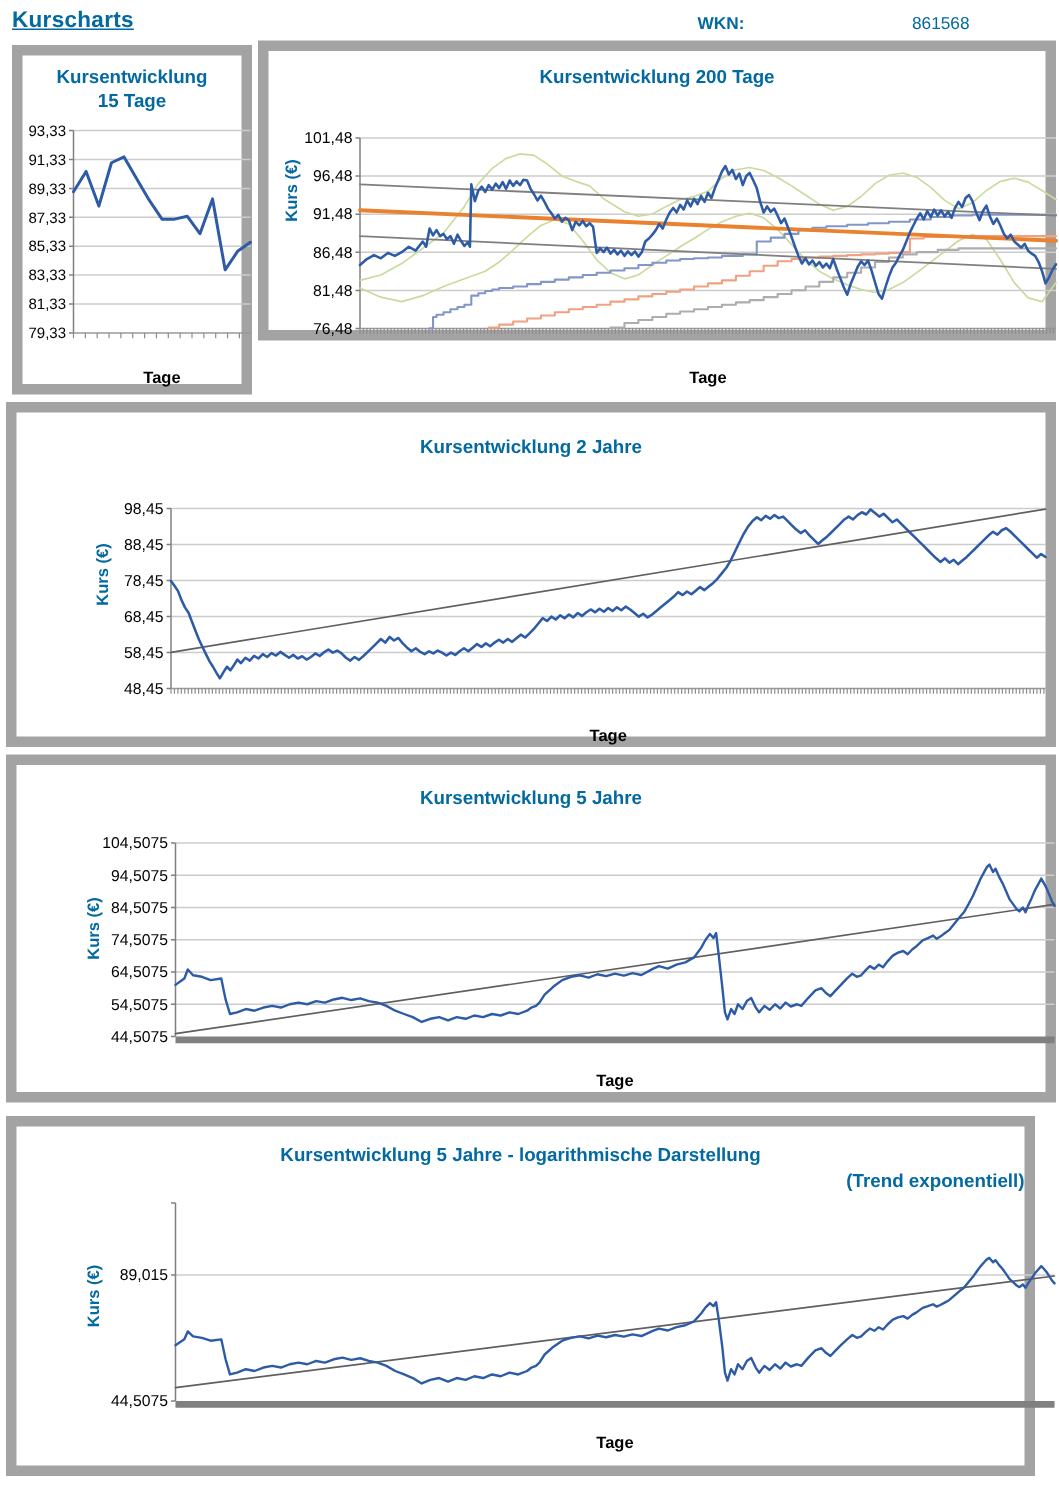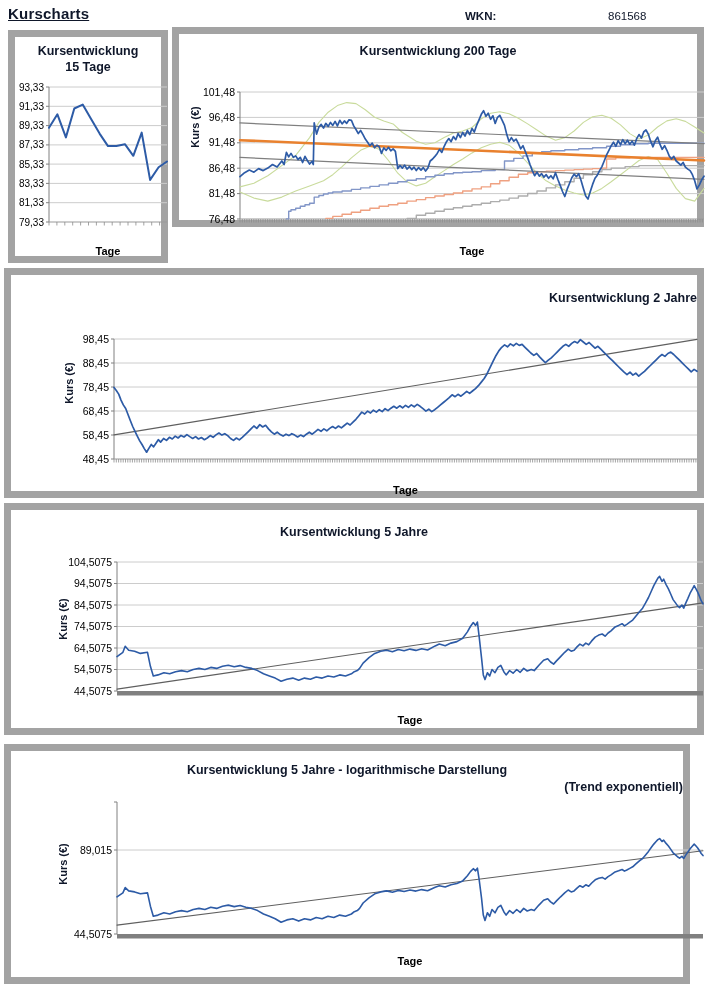--- a/index.html
+++ b/index.html
@@ -1,17 +1,17 @@
 <!DOCTYPE html>
 <html><head>
 <meta charset="utf-8">
 <style>
   html,body{margin:0;padding:0;background:#fff;}
   #page{position:relative;width:706px;height:998px;background:#ffffff;overflow:hidden;
-        font-family:"Liberation Sans",sans-serif;color:#0f172a;}
+        font-family:"Liberation Sans",sans-serif;color:#0369a1;}
   .hdr-title{position:absolute;left:8px;top:5px;font-size:15px;font-weight:bold;
              text-decoration:underline;letter-spacing:0.2px;}
   .wkn-label{position:absolute;left:465px;top:10px;font-size:11.5px;font-weight:bold;}
   .wkn-value{position:absolute;left:608px;top:10px;font-size:11.5px;}
   .chart-box{position:absolute;background:#fff;border:7px solid #a3a3a3;box-sizing:border-box;}
   .c-title{position:absolute;left:0;right:0;text-align:center;font-weight:bold;font-size:12.5px;
            line-height:1.25;z-index:2;}
   .c-sub{position:absolute;left:0;right:0;text-align:right;font-weight:bold;font-size:12.5px;z-index:2;}
   .ylab{position:absolute;top:50%;transform:translateY(-50%) rotate(180deg);
         writing-mode:vertical-rl;font-weight:bold;font-size:11px;z-index:2;}
@@ -306,21 +306,21 @@
         <path d="M 146.8 184.4 H 153.8 V 182.4 H 163.1 V 180.3 H 172.4 V 178.3 H 181.6 V 176.3 H 190.9 V 174.2 H 200.2 V 172.2 H 209.5 V 170.7 H 218.8 V 169.2 H 228.0 V 167.1 H 237.3 V 165.6 H 246.6 V 163.6 H 255.9 V 162.0 H 265.2 V 160.5 H 274.4 V 159.0 H 283.7 V 157.0 H 293.0 V 154.9 H 302.3 V 152.9 H 311.6 V 149.8 H 320.8 V 146.8 H 330.1 V 143.2 H 339.4 V 140.2 H 348.7 V 138.7 H 358.0 V 137.7 H 367.2 V 137.1 H 376.5 V 136.6 H 385.8 V 136.1 H 395.1 V 135.6 H 404.4 V 135.1 H 413.6 V 134.6 H 422.9 V 134.1 H 427.6 V 125.0 H 436.8 V 123.9 H 450.8 V 123.4 H 525.0 V 123.4" fill="none" stroke="#efa181" stroke-width="1.4" stroke-linejoin="round" stroke-linecap="round"></path>
         <path d="M 228.0 184.4 H 237.3 V 181.3 H 246.6 V 179.3 H 255.9 V 177.3 H 265.2 V 175.2 H 274.4 V 173.7 H 283.7 V 172.2 H 293.0 V 170.7 H 302.3 V 169.2 H 311.6 V 167.6 H 320.8 V 166.1 H 330.1 V 164.1 H 339.4 V 162.0 H 348.7 V 159.5 H 358.0 V 157.0 H 367.2 V 153.9 H 376.5 V 150.9 H 385.8 V 147.8 H 395.1 V 144.3 H 404.4 V 140.7 H 413.6 V 137.7 H 422.9 V 135.6 H 432.2 V 134.1 H 446.1 V 132.6 H 460.0 V 131.6 H 525.0 V 131.6" fill="none" stroke="#adadad" stroke-width="1.4" stroke-linejoin="round" stroke-linecap="round"></path>
         <path d="M 61.0 88.9 L 525.0 109.7" fill="none" stroke="#7f7f7f" stroke-width="1.2" stroke-linejoin="round" stroke-linecap="round"></path>
         <path d="M 61.0 123.4 L 525.0 145.3" fill="none" stroke="#7f7f7f" stroke-width="1.2" stroke-linejoin="round" stroke-linecap="round"></path>
         <path d="M 61.0 106.2 L 525.0 126.5" fill="none" stroke="#e9812e" stroke-width="2.6" stroke-linejoin="round" stroke-linecap="round"></path>
         <path d="M 61.0 142.7 L 65.6 138.7 L 70.3 136.1 L 74.9 138.2 L 79.6 134.6 L 84.2 136.6 L 88.8 134.1 L 93.5 130.5 L 98.1 133.1 L 102.8 127.0 L 105.1 130.5 L 107.4 118.4 L 109.7 122.9 L 112.0 119.4 L 114.4 123.4 L 116.7 121.9 L 119.0 125.5 L 121.3 123.4 L 123.6 128.5 L 126.0 122.4 L 128.3 126.5 L 130.6 130.0 L 132.9 127.5 L 134.3 130.5 L 135.2 88.9 L 137.6 100.1 L 139.9 93.0 L 142.2 90.4 L 144.5 94.0 L 146.8 89.4 L 149.2 92.4 L 151.5 88.4 L 153.8 91.4 L 156.1 87.4 L 158.4 91.9 L 160.8 86.3 L 163.1 89.9 L 165.4 86.9 L 167.7 89.4 L 170.0 85.8 L 172.4 86.3 L 174.7 91.9 L 177.0 95.5 L 179.3 99.6 L 181.6 96.5 L 184.0 100.6 L 186.3 105.1 L 188.6 108.2 L 190.9 111.7 L 193.2 109.2 L 195.6 113.8 L 197.9 111.2 L 200.2 112.8 L 202.5 119.4 L 204.8 113.8 L 207.2 116.3 L 209.5 113.3 L 211.8 116.8 L 214.1 114.8 L 216.4 117.3 L 218.8 134.6 L 221.1 131.6 L 223.4 134.1 L 225.7 131.1 L 228.0 135.1 L 230.4 132.6 L 232.7 135.6 L 235.0 133.1 L 237.3 136.6 L 239.6 133.6 L 242.0 136.1 L 244.3 133.6 L 246.6 137.1 L 248.9 134.1 L 251.2 127.0 L 253.6 125.0 L 255.9 122.4 L 258.2 119.4 L 260.5 115.3 L 262.8 118.4 L 265.2 112.3 L 267.5 107.7 L 269.8 104.6 L 272.1 107.7 L 274.4 102.6 L 276.8 105.7 L 279.1 99.6 L 281.4 103.6 L 283.7 98.5 L 286.0 102.1 L 288.4 96.5 L 290.7 100.6 L 293.0 94.5 L 295.3 98.0 L 297.6 91.4 L 300.0 85.8 L 302.3 80.3 L 304.6 76.7 L 306.9 82.3 L 309.2 79.2 L 311.6 85.3 L 313.9 81.8 L 316.2 89.4 L 318.5 83.3 L 320.8 81.3 L 323.2 86.3 L 325.5 91.4 L 327.8 100.6 L 330.1 107.7 L 332.4 103.6 L 334.8 107.2 L 337.1 105.1 L 339.4 109.7 L 341.7 114.8 L 344.0 111.7 L 346.4 117.8 L 348.7 123.9 L 351.0 130.5 L 353.3 136.6 L 355.6 141.7 L 358.0 138.2 L 360.3 142.2 L 362.6 139.7 L 364.9 143.2 L 367.2 140.7 L 369.6 144.3 L 371.9 141.7 L 374.2 144.8 L 376.5 138.7 L 378.8 145.3 L 381.2 151.4 L 383.5 157.5 L 385.8 162.5 L 388.1 155.4 L 390.4 149.8 L 392.8 143.8 L 395.1 140.2 L 397.4 142.7 L 399.7 139.7 L 402.0 146.3 L 404.4 154.4 L 406.7 162.0 L 409.0 165.1 L 411.3 157.5 L 413.6 150.4 L 416.0 144.3 L 418.3 141.2 L 420.6 136.6 L 422.9 132.6 L 425.2 127.0 L 427.6 120.9 L 429.9 116.3 L 432.2 111.7 L 434.5 108.2 L 436.8 112.3 L 439.2 106.7 L 441.5 110.7 L 443.8 105.7 L 446.1 109.7 L 448.4 106.2 L 450.8 110.2 L 453.1 107.2 L 455.4 111.2 L 457.7 104.6 L 460.0 100.6 L 462.4 104.1 L 464.7 98.0 L 467.0 96.0 L 469.3 100.1 L 471.6 107.2 L 474.0 112.8 L 476.3 106.7 L 478.6 103.1 L 480.9 110.2 L 483.2 115.3 L 485.6 111.7 L 487.9 116.3 L 490.2 121.9 L 492.5 125.0 L 494.8 122.4 L 497.2 127.0 L 499.5 129.0 L 501.8 131.1 L 504.1 128.5 L 506.4 133.1 L 508.8 135.1 L 511.1 136.6 L 513.4 140.7 L 515.7 146.8 L 518.0 154.9 L 520.4 150.9 L 522.7 145.8 L 525.0 142.2" fill="none" stroke="#2d5ba6" stroke-width="1.7" stroke-linejoin="round" stroke-linecap="round"></path>
       </svg>
   </div>
 
   <div class="chart-box" id="c2" style="left:4px;top:268px;width:700px;height:230px">
-    <div class="c-title" style="top:16px;text-align:right;">Kursentwicklung 2 Jahre</div>
+    <div class="c-title" style="top:16px;">Kursentwicklung 2 Jahre</div>
     <div class="ylab" style="left:52px;">Kurs (€)</div>
     <svg class="chart-canvas" width="700" height="230">
         <line x1="103" y1="64.0" x2="686" y2="64.0" stroke="#cccccc" stroke-width="1"></line>
         <line x1="100" y1="64.0" x2="103" y2="64.0" stroke="#808080" stroke-width="1"></line>
         <text x="98" y="67.5" text-anchor="end" font-size="10.5">98,45</text>
         <line x1="103" y1="88.0" x2="686" y2="88.0" stroke="#cccccc" stroke-width="1"></line>
         <line x1="100" y1="88.0" x2="103" y2="88.0" stroke="#808080" stroke-width="1"></line>
         <text x="98" y="91.5" text-anchor="end" font-size="10.5">88,45</text>
         <line x1="103" y1="112.0" x2="686" y2="112.0" stroke="#cccccc" stroke-width="1"></line>
         <line x1="100" y1="112.0" x2="103" y2="112.0" stroke="#808080" stroke-width="1"></line>

